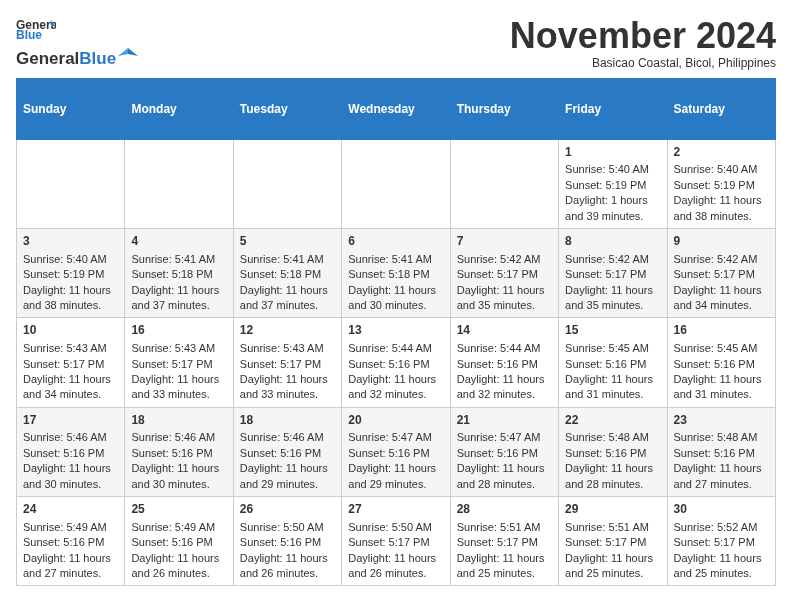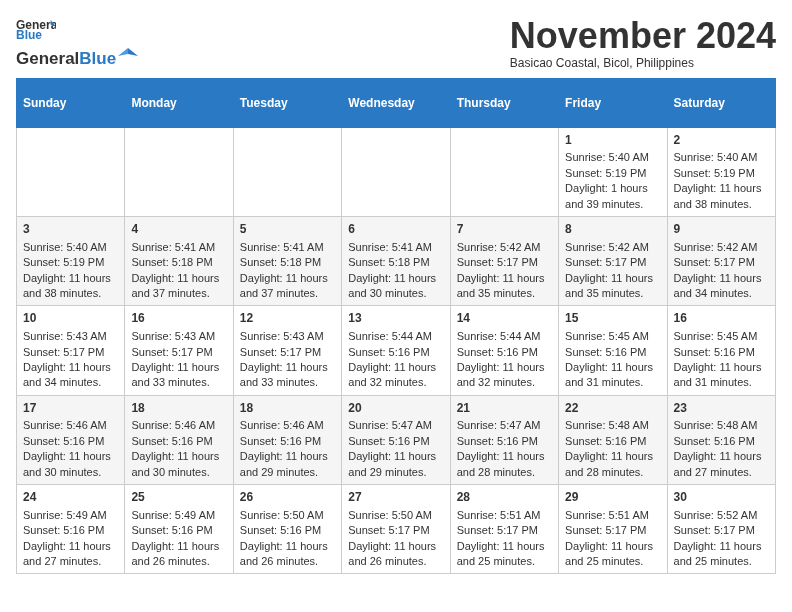--- a/index.html
+++ b/index.html
@@ -20,21 +20,21 @@
       display: flex;
       flex-direction: column;
       align-items: flex-start;
     }
     .logo-icon {
       width: 40px;
       height: 28px;
       margin-bottom: 2px;
     }
     .title-block {
-      text-align: left;
+      text-align: right;
     }
     .title-block h1 {
       font-size: 36px;
       font-weight: bold;
       color: #333;
       line-height: 1.1;
     }
     .title-block h2 {
       font-size: 12px;
       font-weight: normal;
@@ -42,21 +42,21 @@
     }
     table {
       width: 100%;
       border-collapse: collapse;
       font-size: 11px;
     }
     thead th {
       background-color: #2979c4;
       color: #fff;
       text-align: left;
-      padding: 17px 6px;
+      padding: 23px 6px;
       font-size: 12px;
       font-weight: bold;
       border: 1px solid #2979c4;
     }
     tbody td {
       vertical-align: top;
       padding: 4px 6px;
       border: 1px solid #ccc;
       width: 14.28%;
       min-height: 80px;

